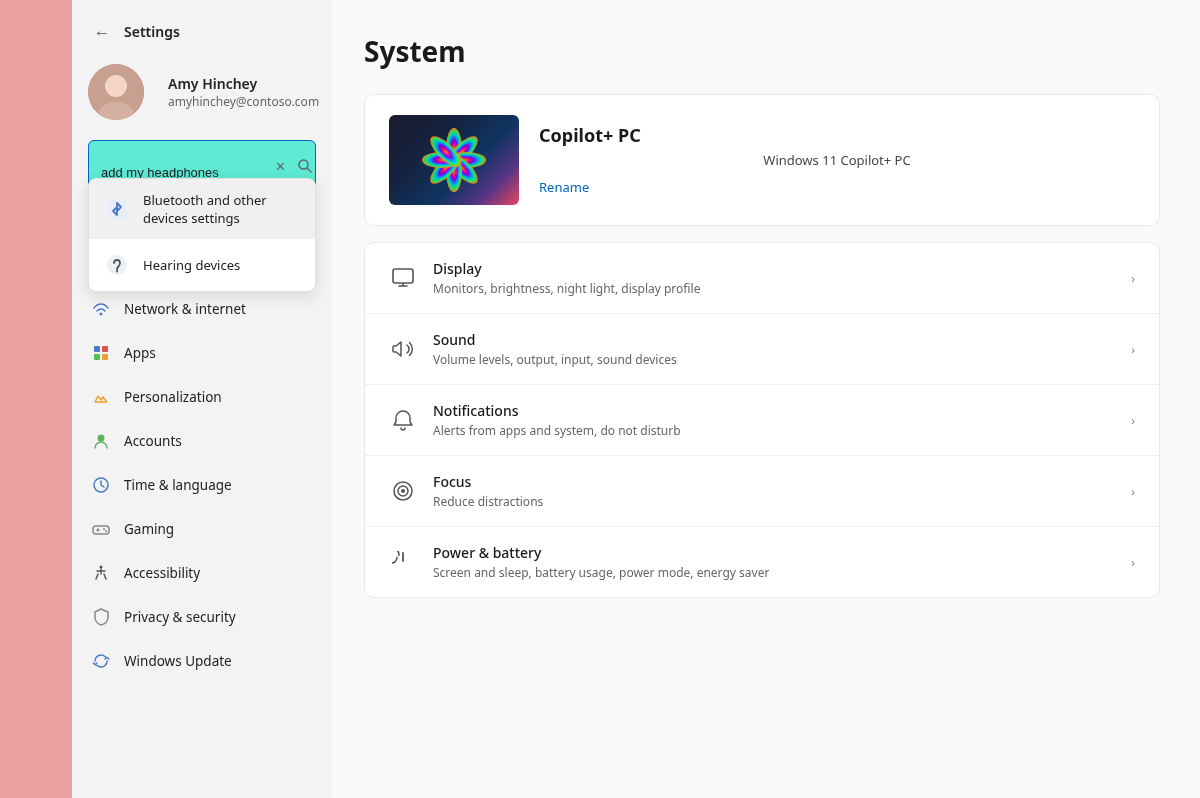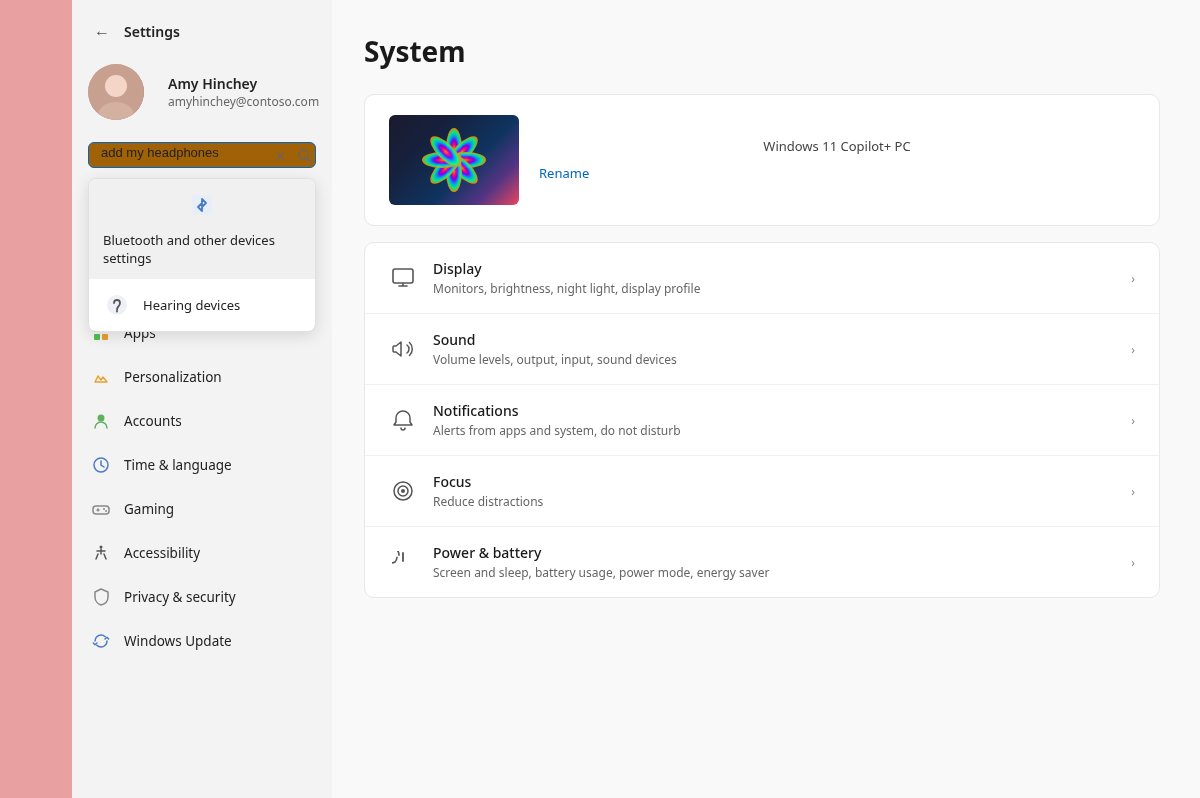--- a/index.html
+++ b/index.html
@@ -81,23 +81,23 @@
     
     .search-container {
       padding: 4px 16px 8px 16px;
       position: relative;
     }
 
     .search-box {
       width: 100%;
       border: 1.5px solid #0067c0;
       border-radius: 6px;
-      padding: 2px 36px 7px 12px;
+      padding: 24px 36px 7px 12px;
       font-size: 13px;
-      background: #a16207;
+      background: #5eead4;
       outline: none;
       color: #222;
     }
 
     .search-clear {
       position: absolute;
       right: 44px;
       top: 50%;
       transform: translateY(-50%);
       background: none;
@@ -138,21 +138,20 @@
       display: flex;
       align-items: center;
       gap: 12px;
       padding: 12px 14px;
       cursor: pointer;
       font-size: 13px;
       color: #222;
     }
     .dropdown-item:hover, .dropdown-item.hovered {
       background: #f0f0f0;
-      flex-direction: column;
     }
 
     .dropdown-icon {
       width: 28px;
       height: 28px;
       display: flex;
       align-items: center;
       justify-content: center;
       flex-shrink: 0;
     }
@@ -486,20 +485,21 @@
           <ellipse rx="8" ry="20" fill="url(#bloom)" opacity="0.9" transform="rotate(90) translate(0,-12)"></ellipse>
           <ellipse rx="8" ry="20" fill="url(#bloom)" opacity="0.9" transform="rotate(135) translate(0,-12)"></ellipse>
           <ellipse rx="8" ry="20" fill="url(#bloom)" opacity="0.9" transform="rotate(180) translate(0,-12)"></ellipse>
           <ellipse rx="8" ry="20" fill="url(#bloom)" opacity="0.9" transform="rotate(225) translate(0,-12)"></ellipse>
           <ellipse rx="8" ry="20" fill="url(#bloom)" opacity="0.9" transform="rotate(270) translate(0,-12)"></ellipse>
           <ellipse rx="8" ry="20" fill="url(#bloom)" opacity="0.9" transform="rotate(315) translate(0,-12)"></ellipse>
         </g>
       </svg>
     </div>
     <div class="pc-info">
+      <div class="pc-name">Copilot+ PC</div>
       <div class="pc-sub">Windows 11 Copilot+ PC</div>
       <a class="pc-rename">Rename</a>
     </div>
   </div>
 
   <div class="settings-list">
 
     <div class="settings-item">
       <div class="settings-item-icon">
         <svg width="22" height="22" viewBox="0 0 22 22" fill="none">

